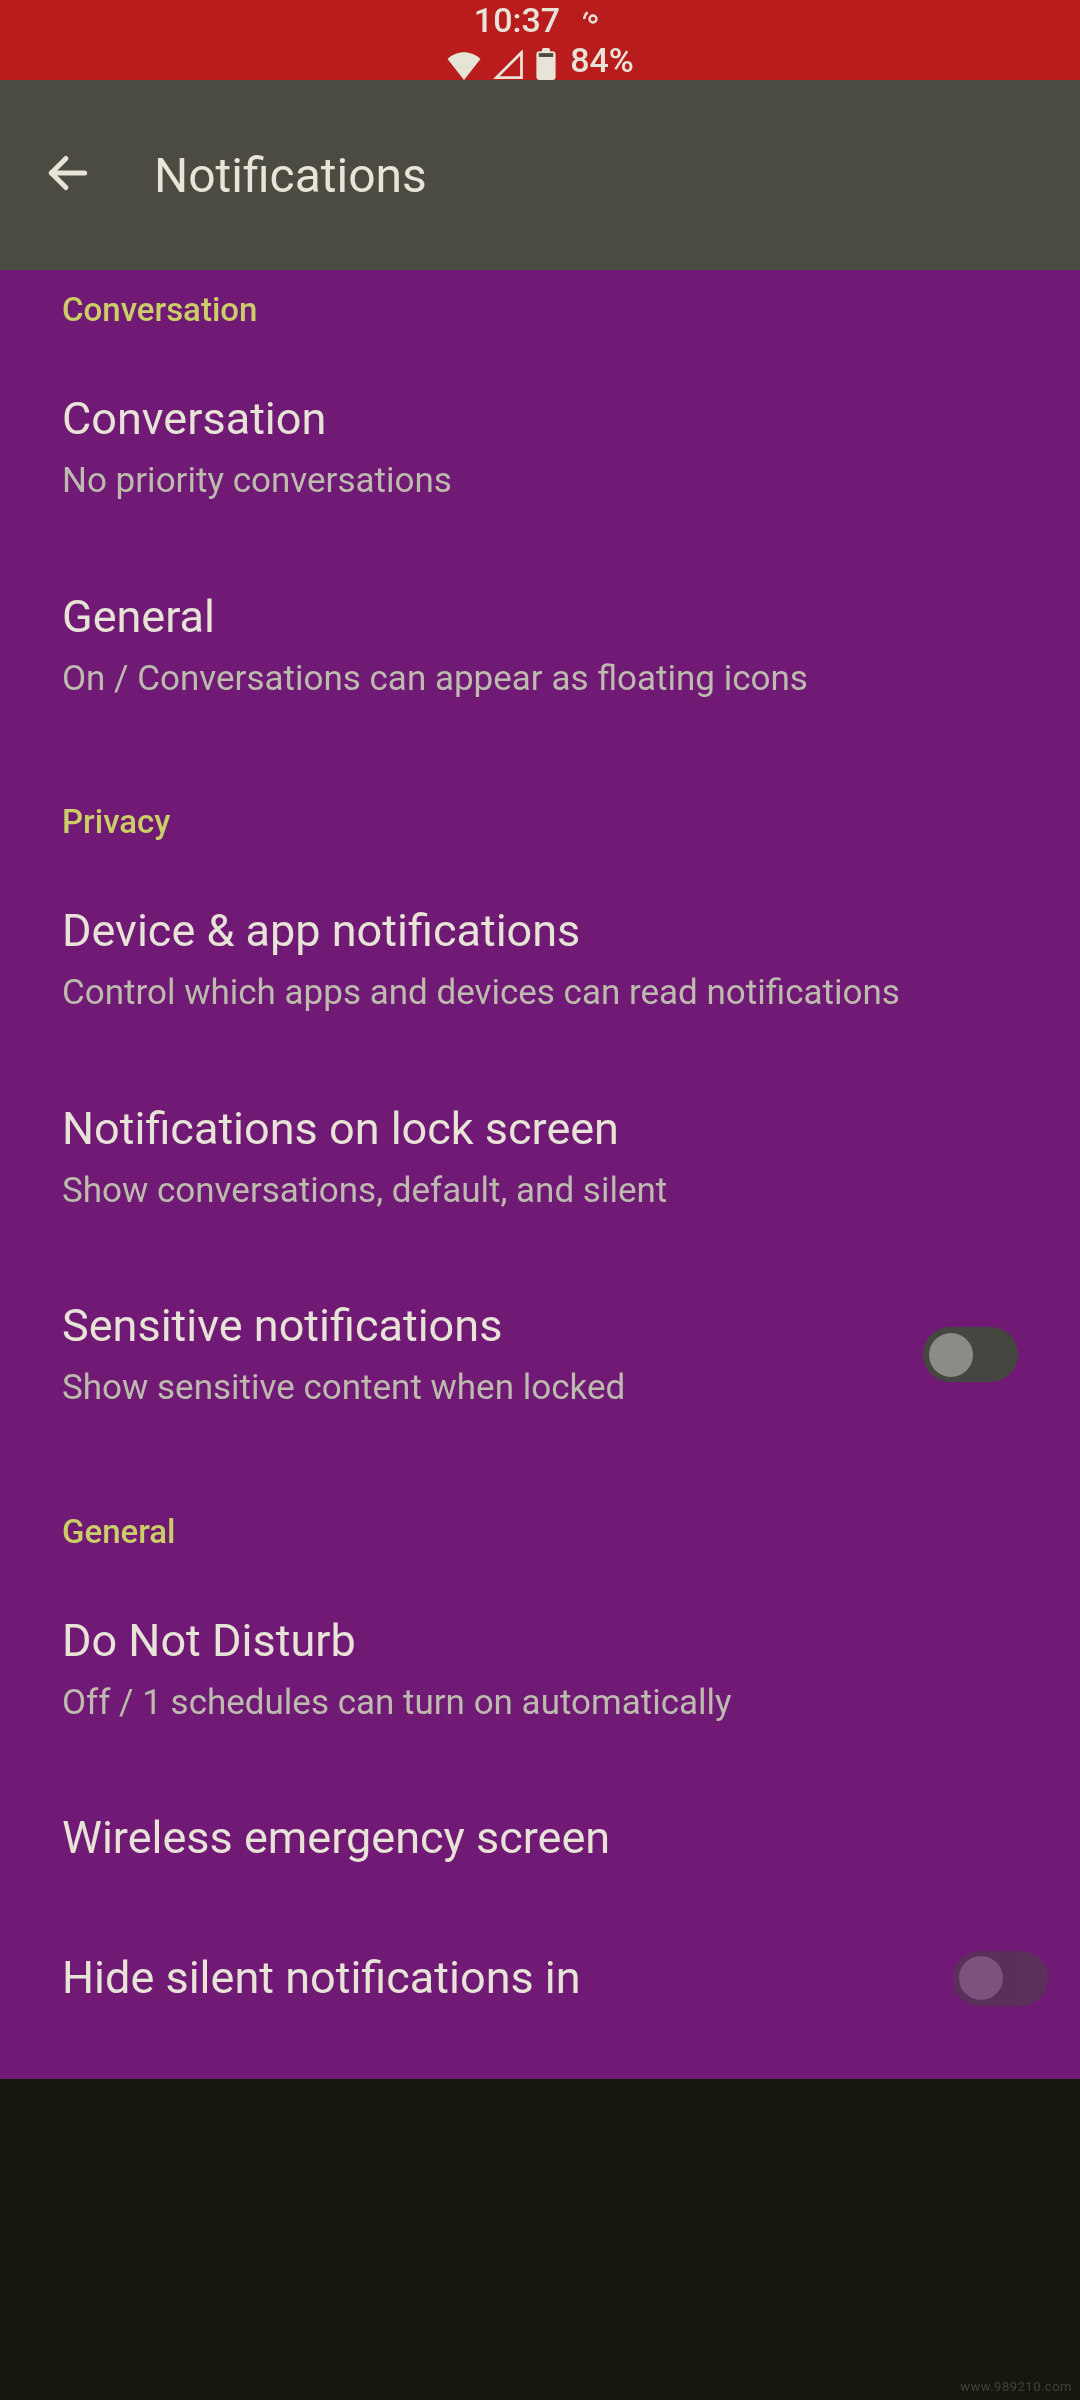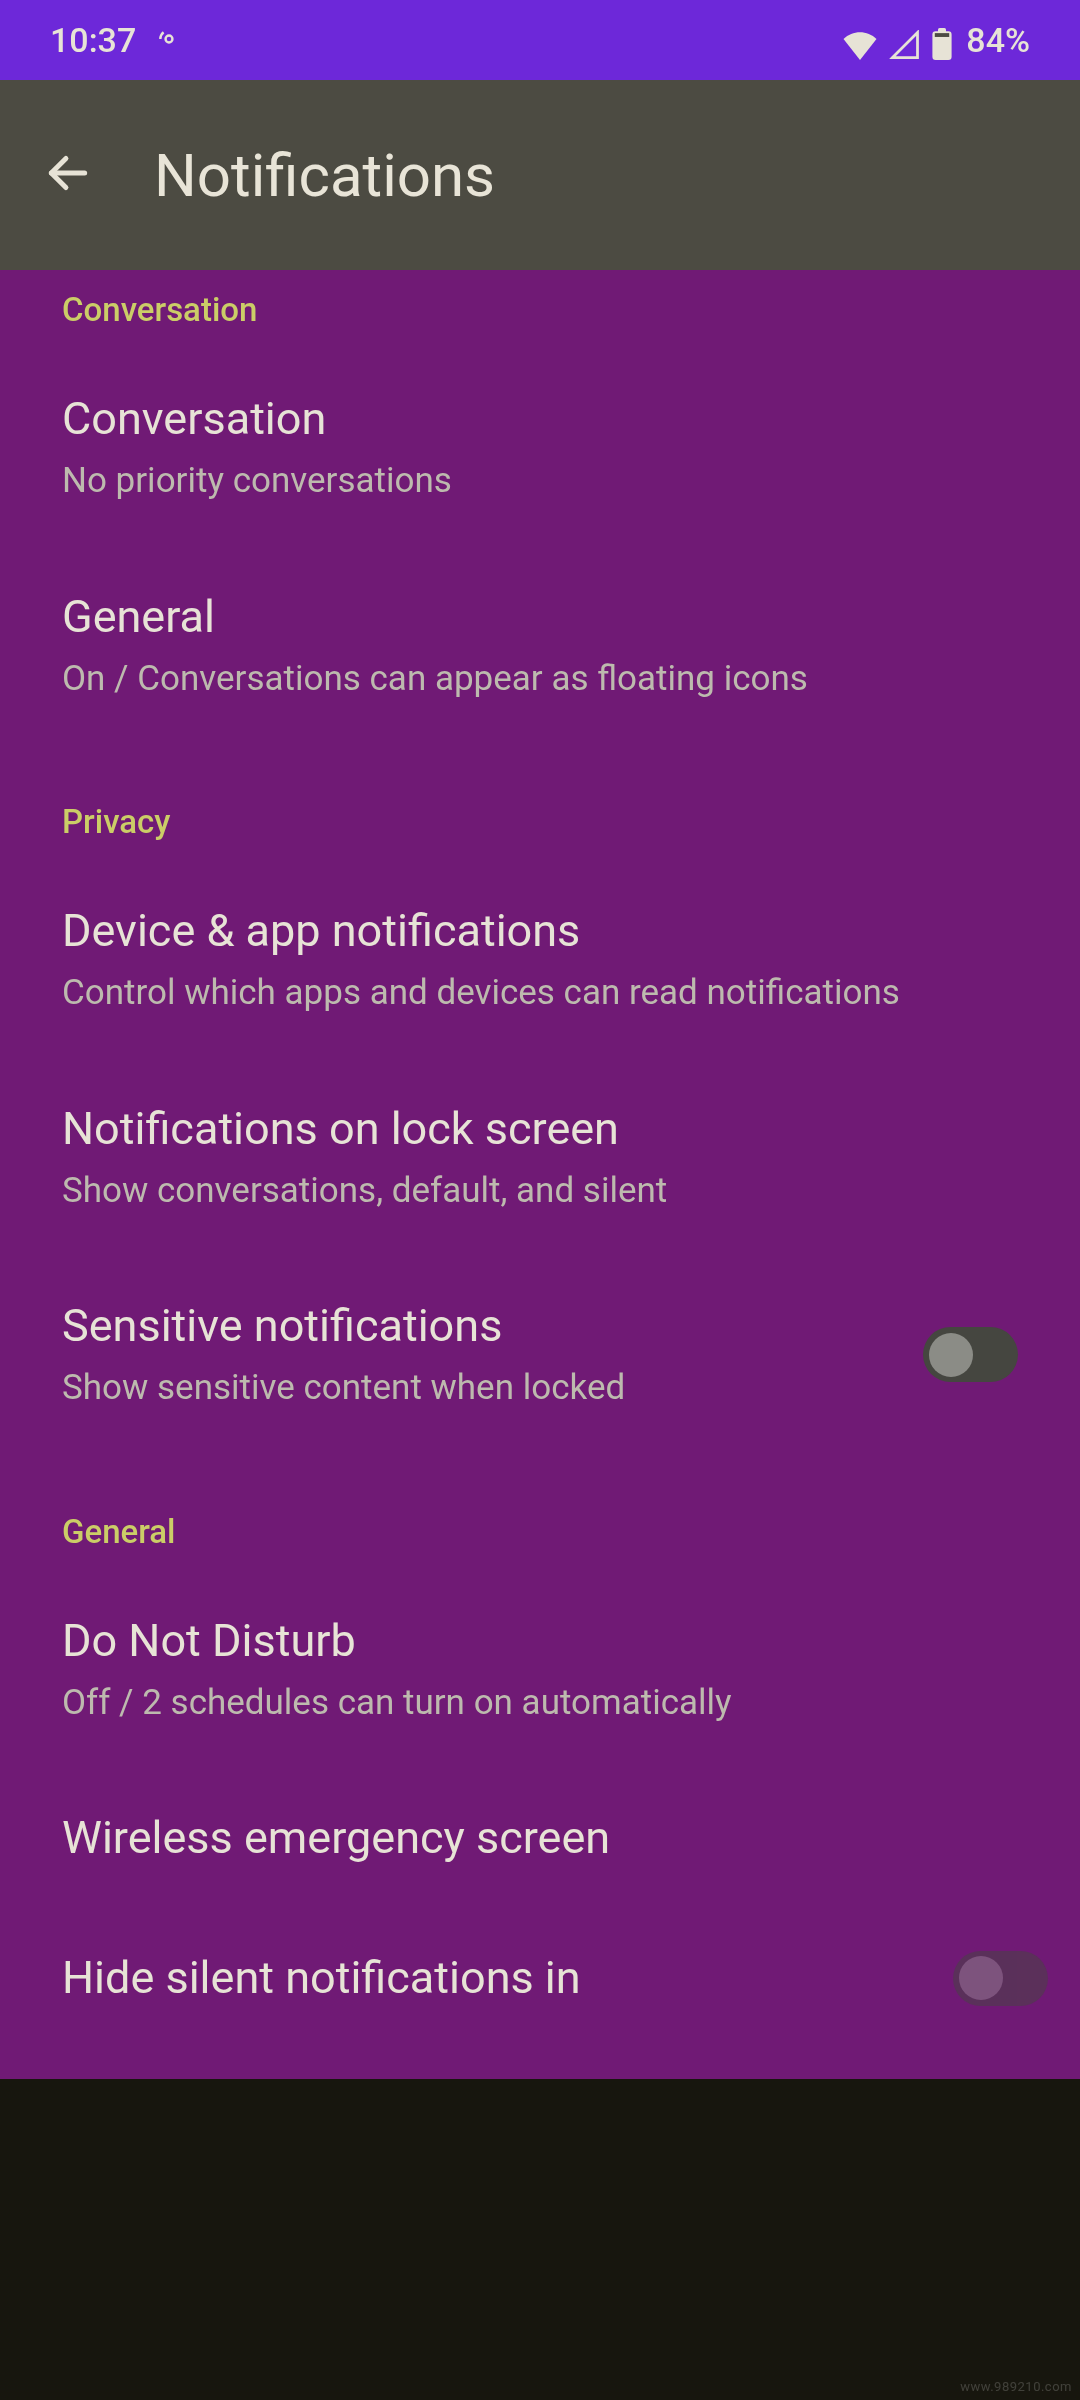--- a/index.html
+++ b/index.html
@@ -9,45 +9,46 @@
       background: #17160e;
       font-family: -apple-system, BlinkMacSystemFont, 'Segoe UI', Roboto, sans-serif;
       color: #e7e3d6;
       overflow: hidden;
       position: relative;
     }
 
     
     .status-bar {
       height: 80px;
-      background: #6d28d9;
+      background: #b91c1c;
       display: flex;
       justify-content: space-between;
       align-items: center;
       padding: 0 50px;
       font-size: 34px;
       color: #e7e3d6;
       font-weight: 500;
+      flex-direction: column;
     }
     .status-left { display: flex; align-items: center; gap: 20px; }
     .status-right { display: flex; align-items: flex-end; gap: 10px; }
     .status-right svg { display: block; }
     .batt-text { font-size: 34px; margin-left: 4px; }
 
     
     .app-bar {
       height: 190px;
       background: #4c4b42;
       display: flex;
       align-items: center;
       padding-left: 38px;
       gap: 56px;
     }
     .app-title {
-      font-size: 60px;
+      font-size: 48px;
       color: #e8e4d7;
       font-weight: 400;
     }
     .back-btn {
       width: 60px;
       height: 60px;
       display: flex;
       align-items: center;
       justify-content: center;
       cursor: pointer;
@@ -216,21 +217,21 @@
       </div>
     </div>
   </div>
 
   <div class="section-group">
     <div class="section-header">General</div>
 
     <div class="setting-item">
       <div class="setting-text">
         <div class="setting-title">Do Not Disturb</div>
-        <div class="setting-sub">Off / 2 schedules can turn on automatically</div>
+        <div class="setting-sub">Off / 1 schedules can turn on automatically</div>
       </div>
     </div>
 
     <div class="setting-item">
       <div class="setting-text">
         <div class="setting-title">Wireless emergency screen</div>
       </div>
     </div>
 
     <div class="setting-item">

